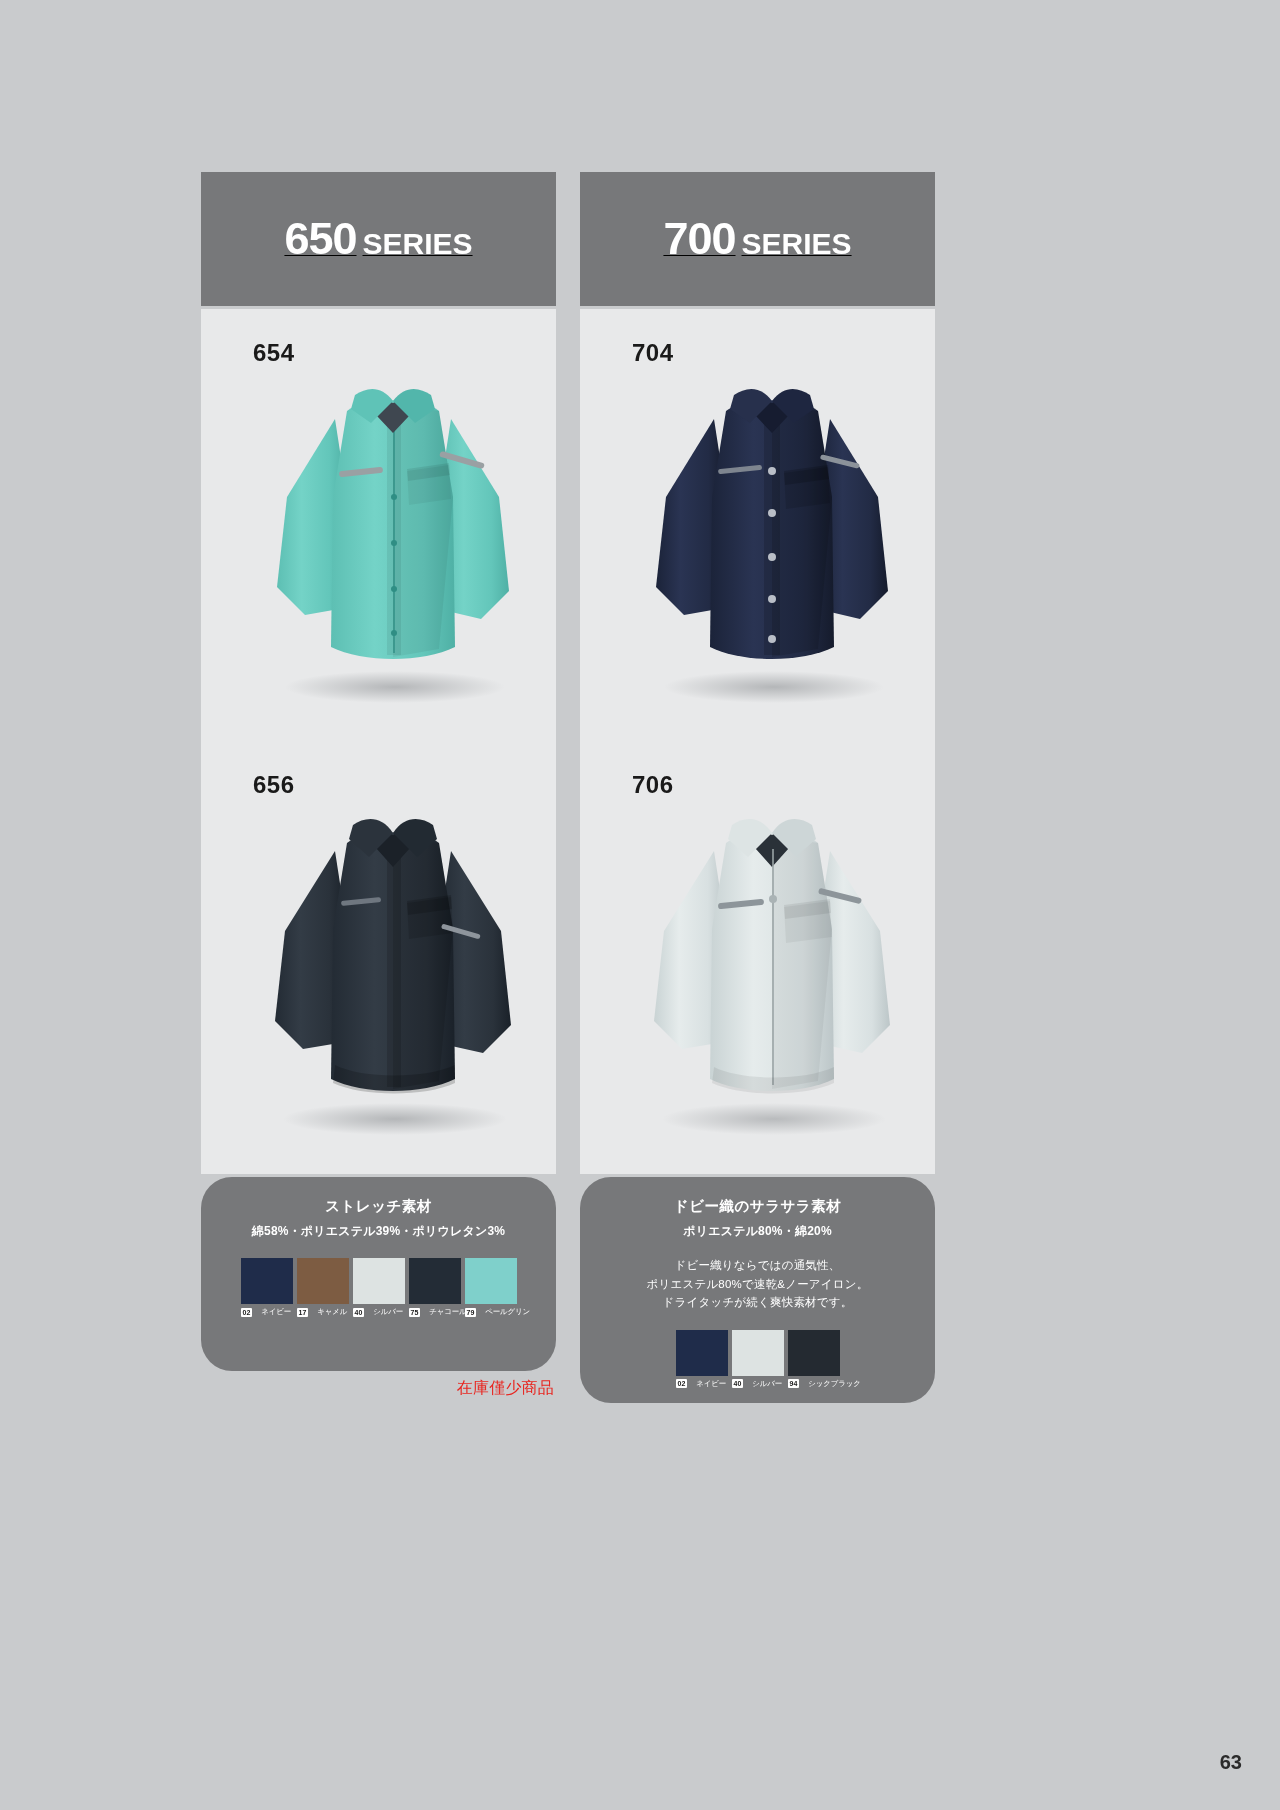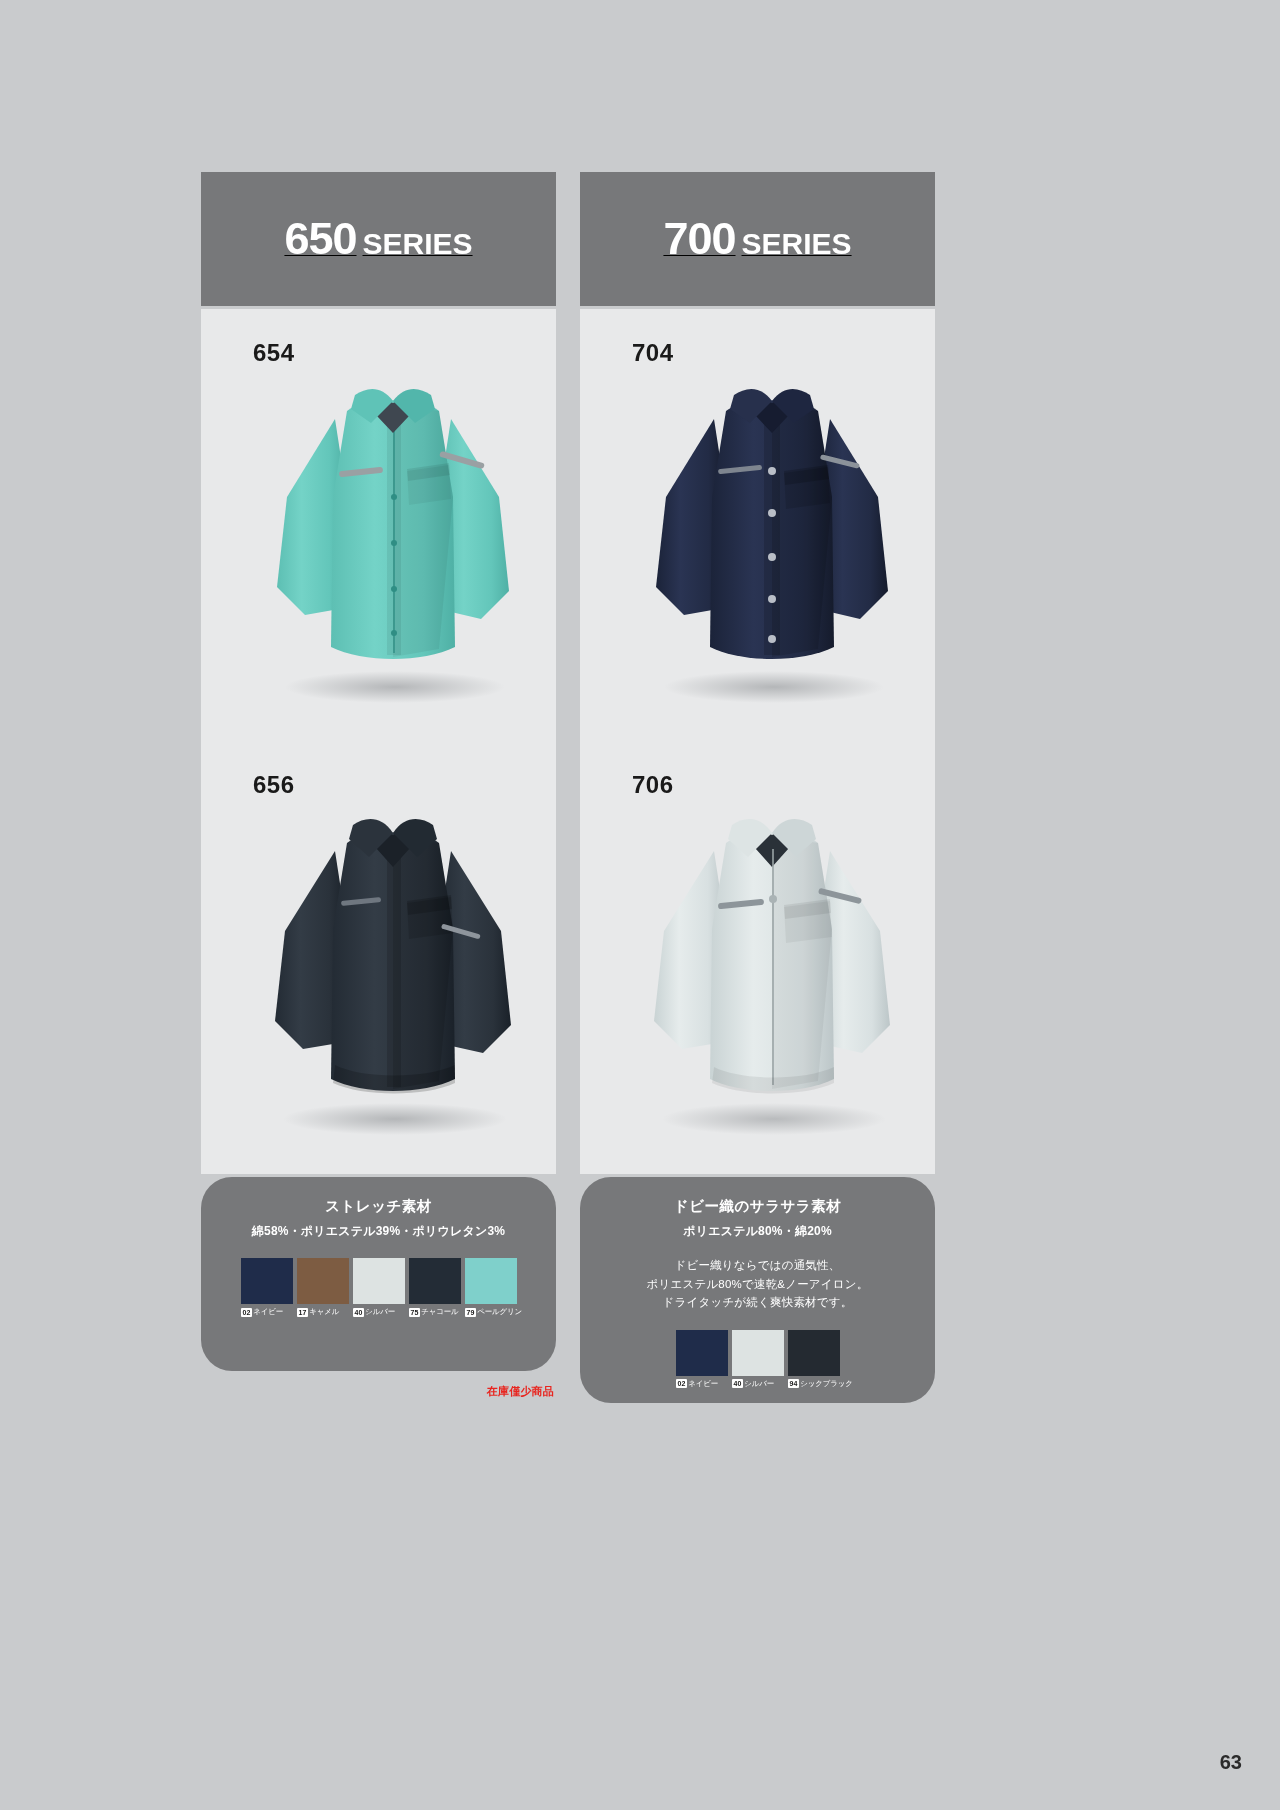--- a/index.html
+++ b/index.html
@@ -134,21 +134,21 @@
   .swatch { width: 52px; }
   .swatch-chip {
     width: 52px;
     height: 46px;
     display: block;
   }
   .swatch-label {
     display: flex;
     align-items: center;
     margin-top: 3px;
-    gap: 1px;
+    gap: 9px;
   }
   .swatch-code {
     background: #ffffff;
     color: #1a1a1a;
     font-size: 7px;
     font-weight: bold;
     padding: 1px 2px;
     line-height: 1;
     border-radius: 1px;
   }
@@ -157,22 +157,22 @@
     color: #ffffff;
     white-space: nowrap;
     letter-spacing: -0.2px;
   }
 
   .stock-note {
     position: absolute;
     right: 2px;
     bottom: -28px;
     color: #e8251f;
-    font-size: 11px;
-    font-weight: bold;
+    font-size: 16px;
+    font-weight: normal;
     letter-spacing: 0.2px;
   }
 
   .page-number {
     position: absolute;
     right: 38px;
     bottom: 36px;
     font-size: 20px;
     font-weight: bold;
     color: #2b2b2b;

